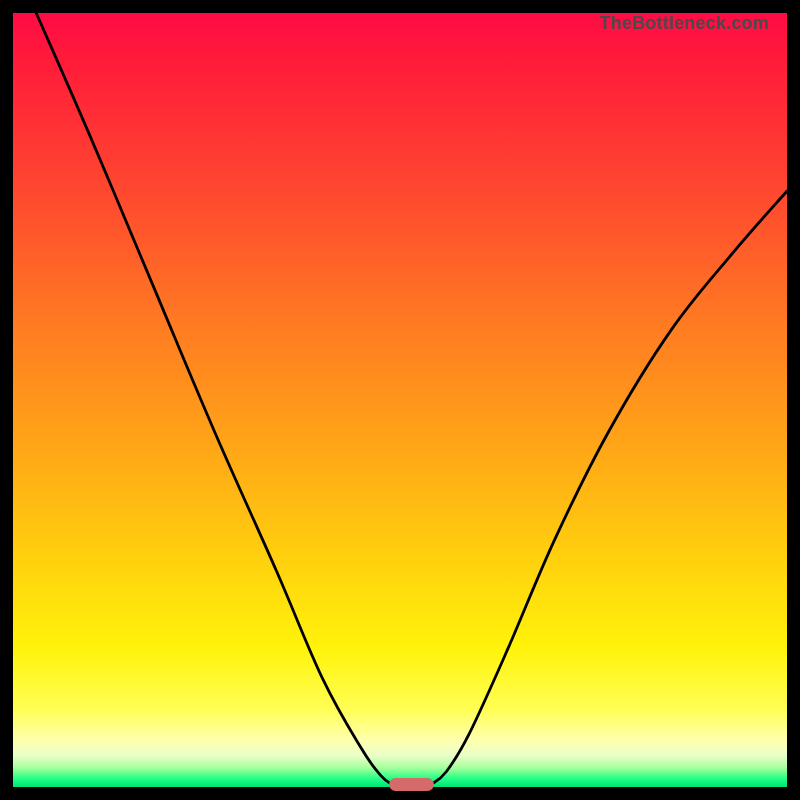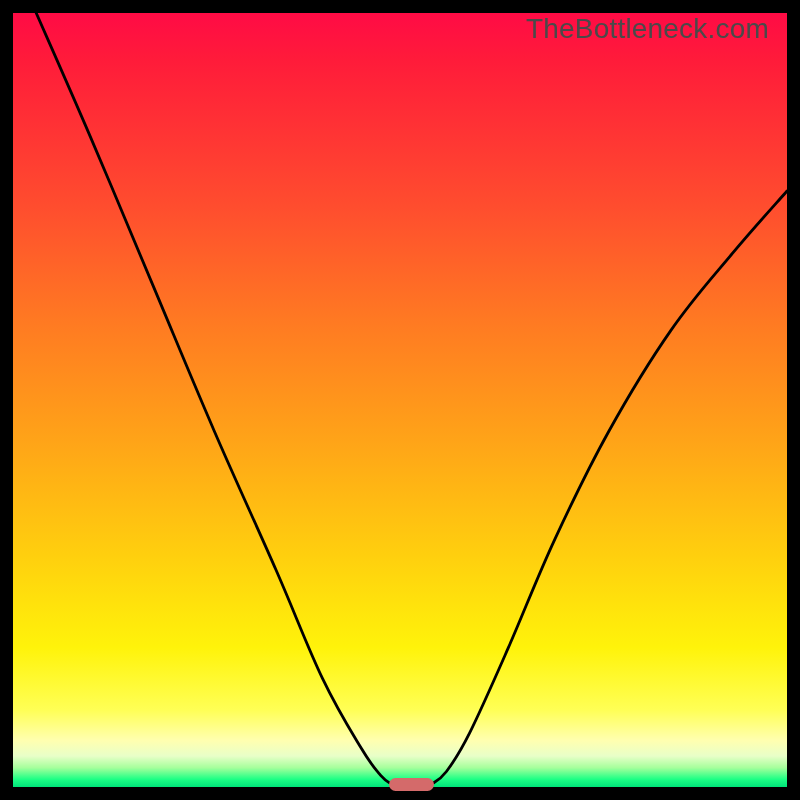--- a/index.html
+++ b/index.html
@@ -39,22 +39,22 @@
       #a6ff9c 97.5%,
       #1dff85 99%,
       #00e47a 100%
     );
   }
   .watermark {
     position: absolute;
     top: 0;
     right: 18px;
     color: #4a4a4a;
-    font-size: 28px;
-    font-weight: 400;
+    font-size: 18px;
+    font-weight: 700;
     letter-spacing: 0.2px;
     user-select: none;
   }
   .curve {
     position: absolute;
     left: 0;
     top: 0;
     width: 774px;
     height: 774px;
     pointer-events: none;

